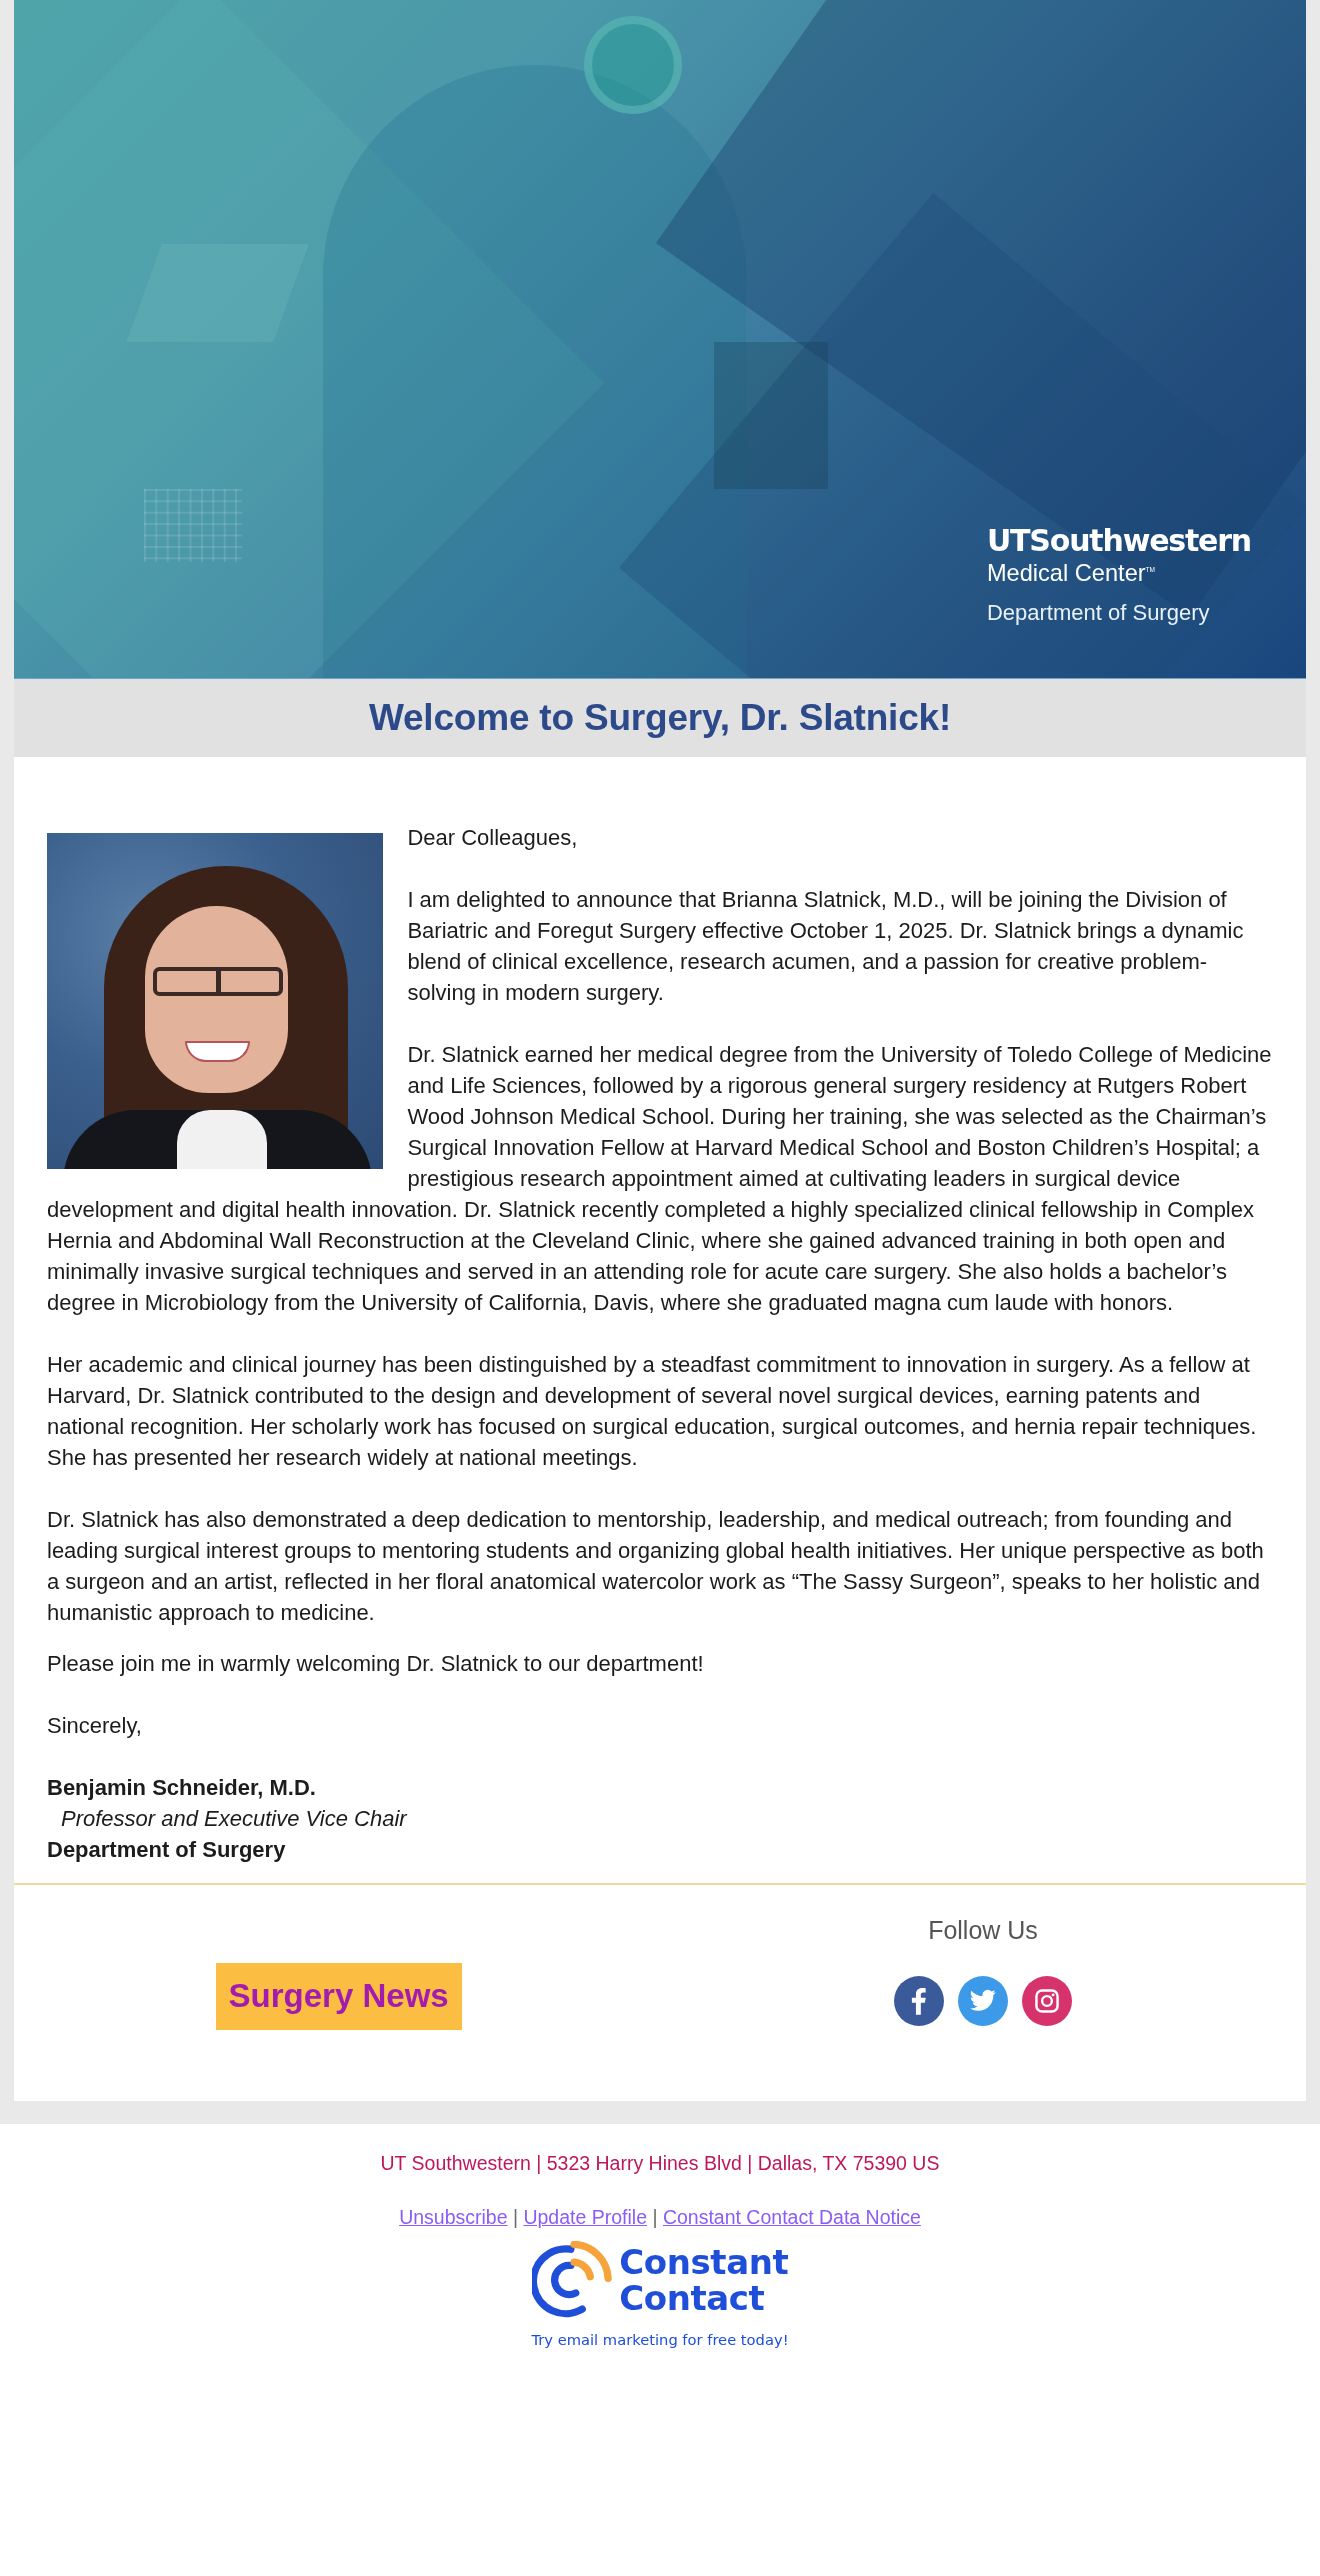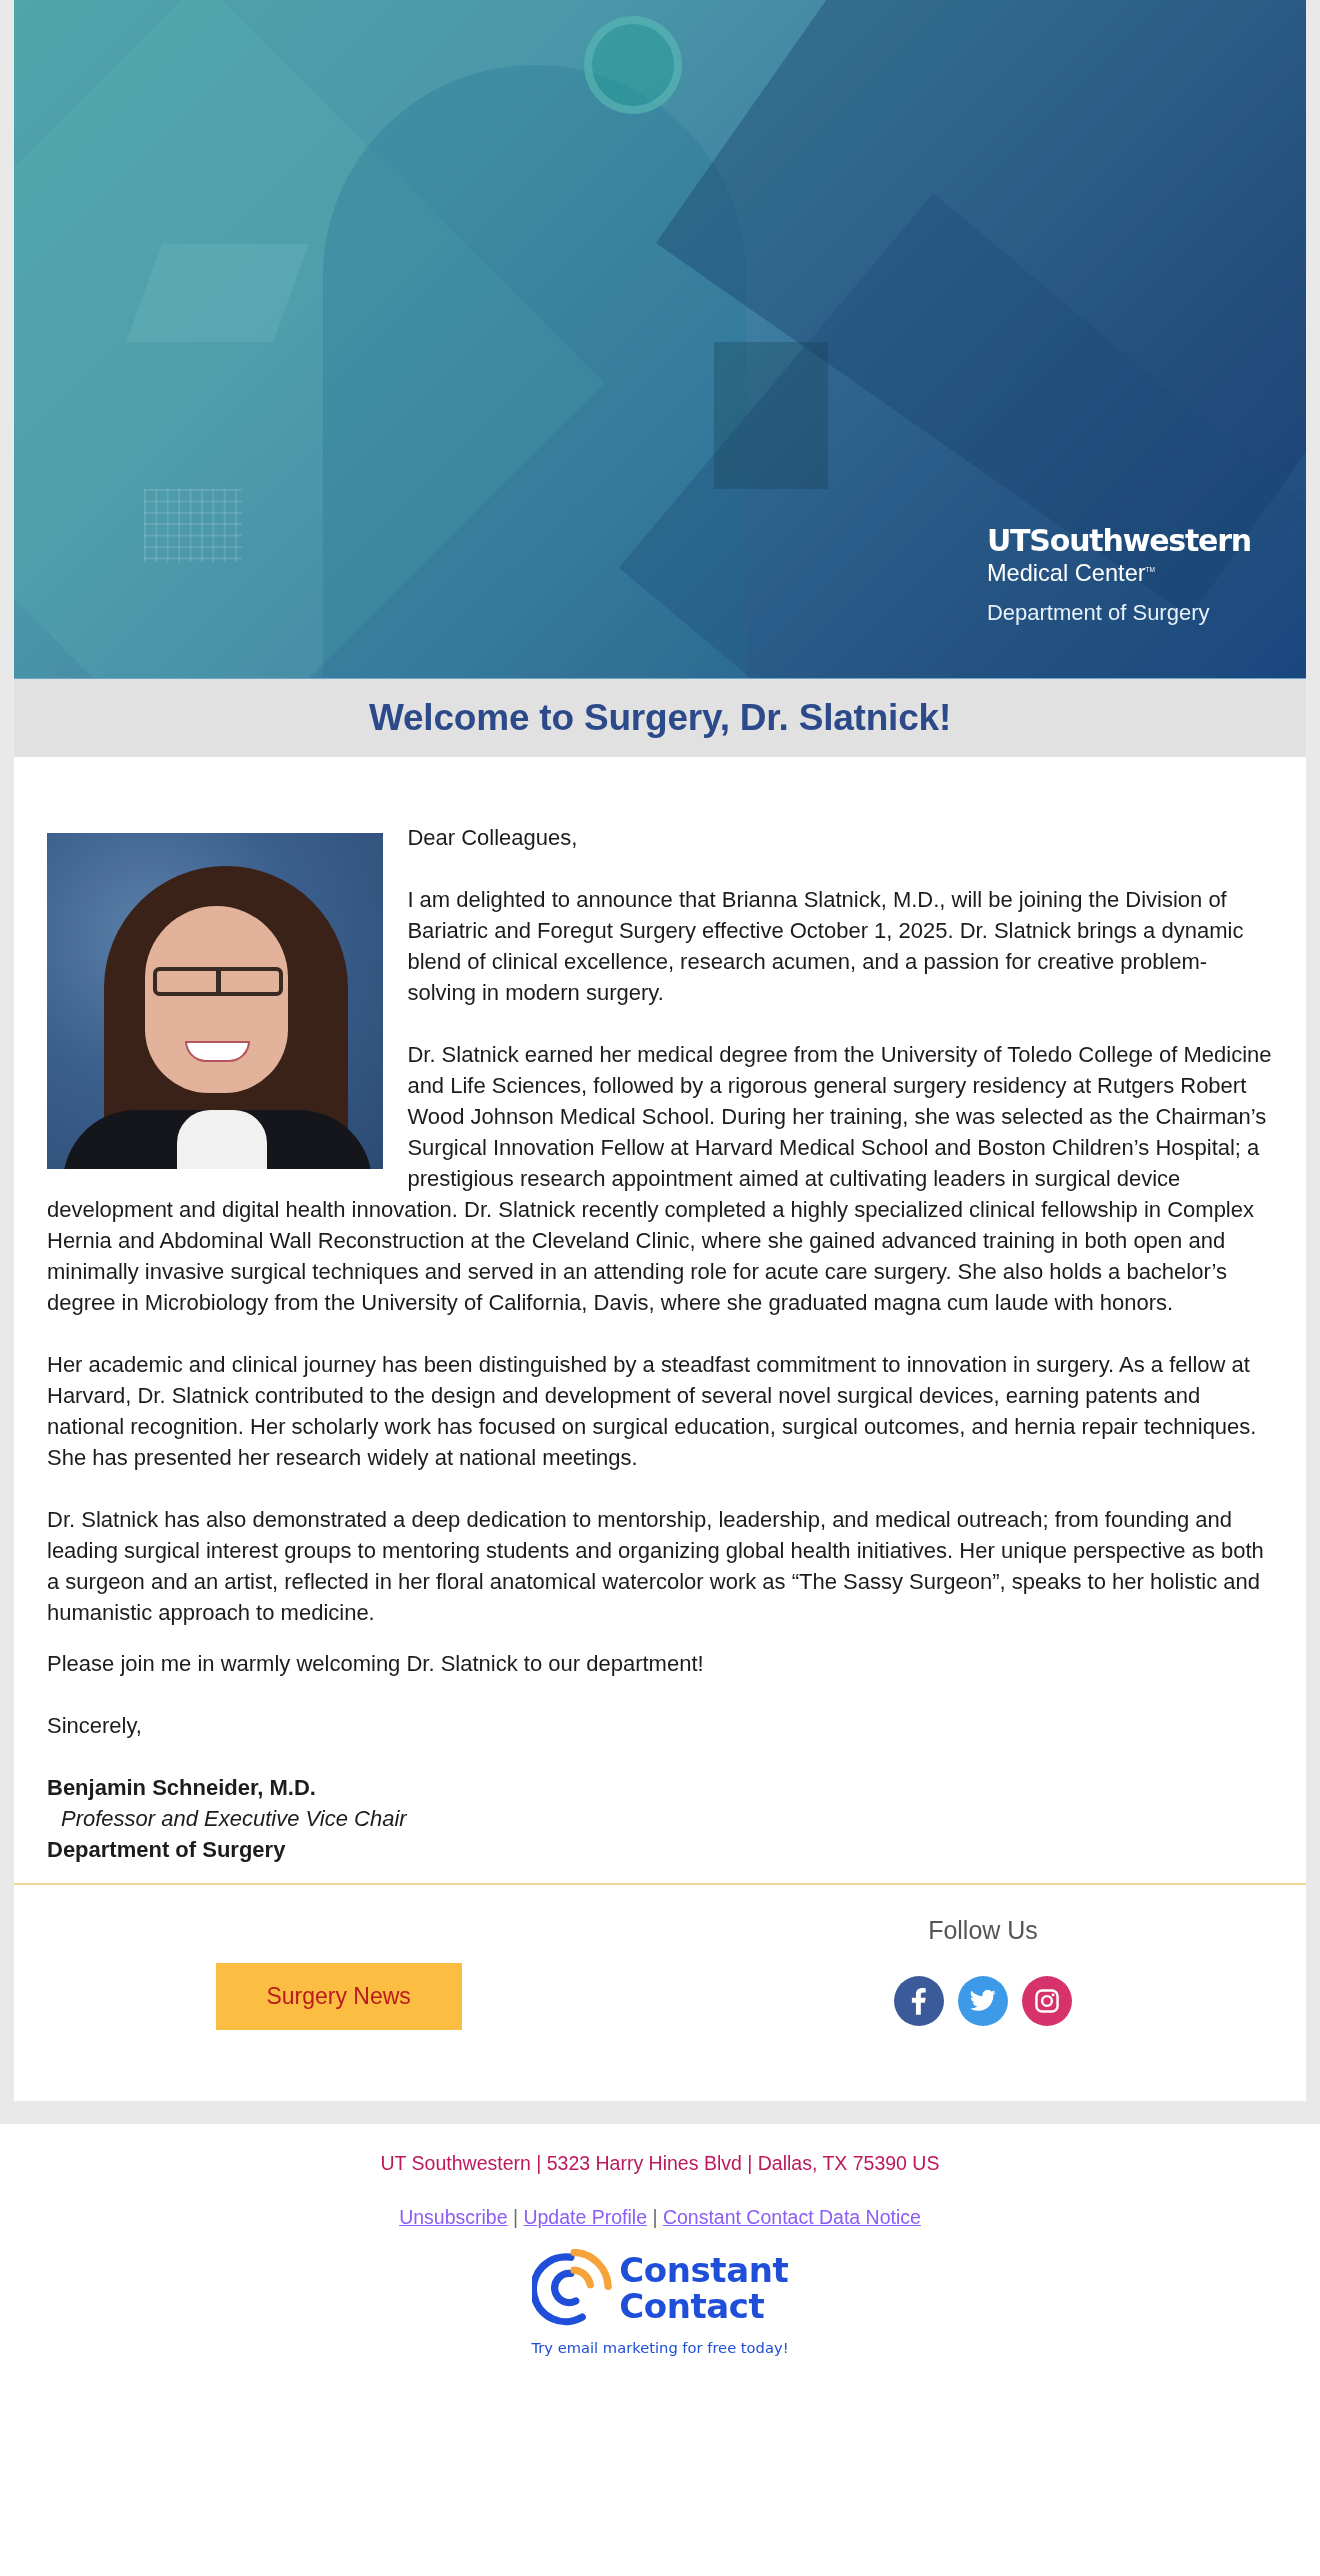--- a/index.html
+++ b/index.html
@@ -51,35 +51,35 @@
     .sig-name { font-weight: bold; }
     .sig-italic { font-style: italic; margin-left: 14px; }
     .sig-dept { font-weight: bold; }
     .sig { margin-bottom: 18px; }
 
     .divider { height: 2.4px; background: #f3d89a; margin: 0; }
 
     
     .actions { height: 216px; display: flex; position: relative; }
     .act-left { width: 50%; display: flex; align-items: center; justify-content: center; padding-top: 6.5px; }
-    .news-btn { width: 246px; height: 67px; background: #fbbd42; color: #b91c1c; font-size: 23px; font-weight: normal; display: flex; align-items: center; justify-content: center; margin-left: 3.3px; }
+    .news-btn { width: 246px; height: 67px; background: #fbbd42; color: #a21caf; font-size: 33px; font-weight: bold; display: flex; align-items: center; justify-content: center; margin-left: 3.3px; }
     .act-right { width: 50%; display: flex; flex-direction: column; align-items: center; padding-top: 31px; }
     .follow { font-size: 25px; color: #555555; margin-bottom: 31px; }
     .socials { display: flex; gap: 14px; }
     .soc { width: 50px; height: 50px; border-radius: 50%; display: flex; align-items: center; justify-content: center; }
     .soc.fb { background: #3b5a9a; }
     .soc.tw { background: #3d9ae8; }
     .soc.ig { background: #d6336c; }
 
     
     .footer { text-align: center; padding-top: 28.5px; height: 400px; }
     .addr { font-size: 19.5px; color: #be185d; }
     .links { margin-top: 31px; font-size: 19.5px; color: #6a6a6a; }
     .links a { color: #8b5cf6; text-decoration: underline; }
-    .cc-logo { margin: 20px auto 0 auto; display: flex; align-items: center; justify-content: center; gap: 6.5px; }
+    .cc-logo { margin: 12px auto 0 auto; display: flex; align-items: center; justify-content: center; gap: 6.5px; }
     .cc-words { text-align: left; color: #1f4fd8; font-family: "DejaVu Sans", sans-serif; font-weight: bold; font-size: 34px; line-height: 36px; letter-spacing: -0.4px; }
     .cc-tag { margin-top: 11.4px; font-family: "DejaVu Sans", sans-serif; font-size: 14.7px; color: #1d4ed8; }
   </style>
 </head>
 <body>
 
 <div class="outer">
   <div class="col">
 
     <div class="hero">

